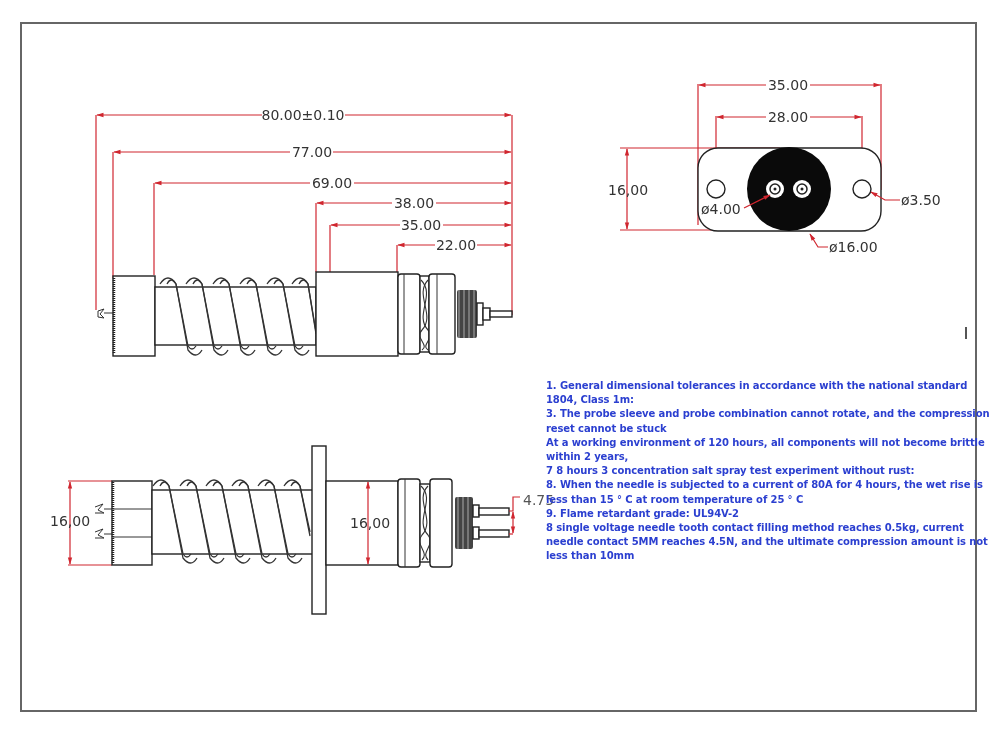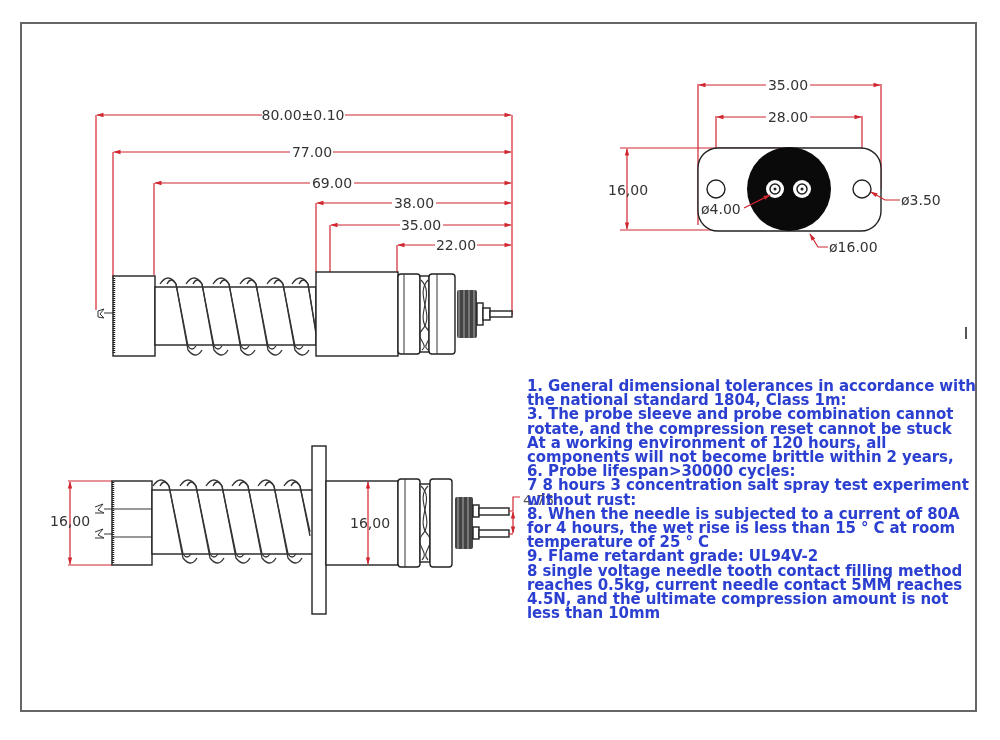--- a/index.html
+++ b/index.html
@@ -3,21 +3,21 @@
 <meta charset="utf-8">
 <style>
   html, body { margin: 0; padding: 0; background: #ffffff; }
   body { width: 1000px; height: 740px; position: relative; overflow: hidden; font-family: "DejaVu Sans", sans-serif; }
   #frame { position: absolute; left: 20px; top: 22px; width: 957px; height: 690px; border: 2px solid #666; box-sizing: border-box; }
   svg#drawing { position: absolute; left: 0; top: 0; }
   .dim-text { font-family: "DejaVu Sans", sans-serif; font-size: 14px; fill: #333; }
   .dim { stroke: #d0262f; stroke-width: 1.2; fill: none; }
   .part { stroke: #222; stroke-width: 1.4; fill: #fff; }
   .part-thin { stroke: #333; stroke-width: 1; fill: none; }
-  #notes { position: absolute; left: 527px; top: 379px; width: 450px; color: #2b3fd0; font-family: "DejaVu Sans", sans-serif; font-size: 15px; line-height: 14.2px; font-weight: bold; letter-spacing: -0.1px; }
+  #notes { position: absolute; left: 546px; top: 379px; width: 450px; color: #2b3fd0; font-family: "DejaVu Sans", sans-serif; font-size: 10px; line-height: 14.2px; font-weight: bold; letter-spacing: -0.1px; }
   #notes div { white-space: normal; }
   #cursor-mark { position: absolute; left: 965px; top: 327px; width: 2px; height: 12px; background: #555; }
 </style>
 </head>
 <body>
 
 <div id="frame"></div>
 
 <svg id="drawing" width="1000" height="740" xmlns="http://www.w3.org/2000/svg">
   <defs>
@@ -233,20 +233,19 @@
       <line class="dim" x1="513" y1="512" x2="513" y2="533" marker-start="url(#arr)" marker-end="url(#arr)"></line>
       <text class="dim-text" x="523" y="505" style="fill:#555">4.75</text>
     </g>
   </g>
 </svg>
 
 <div id="notes">
   <div>1. General dimensional tolerances in accordance with the national standard 1804, Class 1m:</div>
   <div>3. The probe sleeve and probe combination cannot rotate, and the compression reset cannot be stuck</div>
   <div>At a working environment of 120 hours, all components will not become brittle within 2 years,</div>
-  <div>6. Probe lifespan&gt;30000 cycles:</div>
   <div>7 8 hours 3 concentration salt spray test experiment without rust:</div>
   <div>8. When the needle is subjected to a current of 80A for 4 hours, the wet rise is less than 15 ° C at room temperature of 25 ° C</div>
   <div>9. Flame retardant grade: UL94V-2</div>
   <div>8 single voltage needle tooth contact filling method reaches 0.5kg, current needle contact 5MM reaches 4.5N, and the ultimate compression amount is not less than 10mm</div>
 </div>
 
 <div id="cursor-mark"></div>
 
 </body></html>

